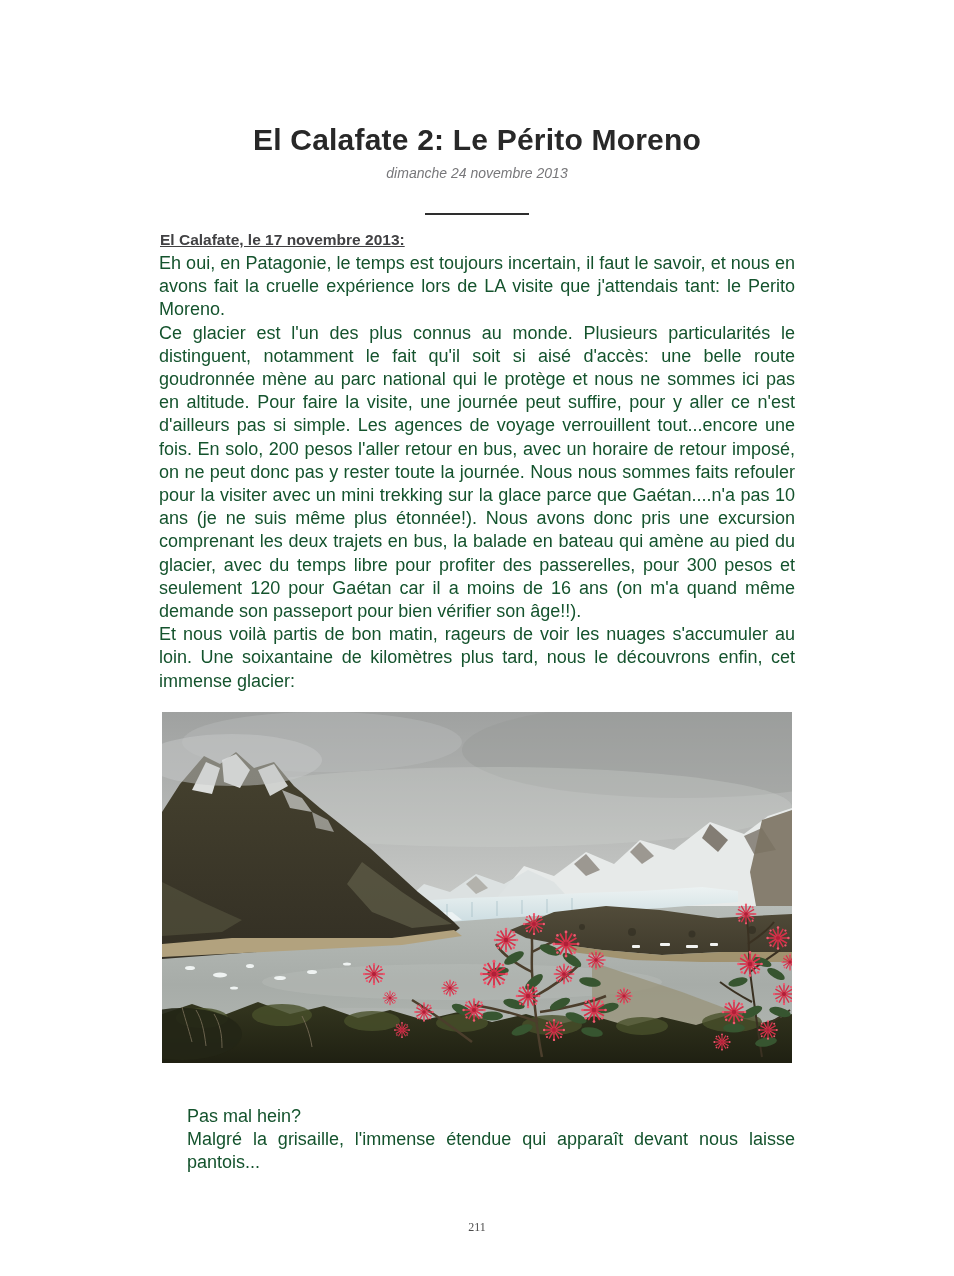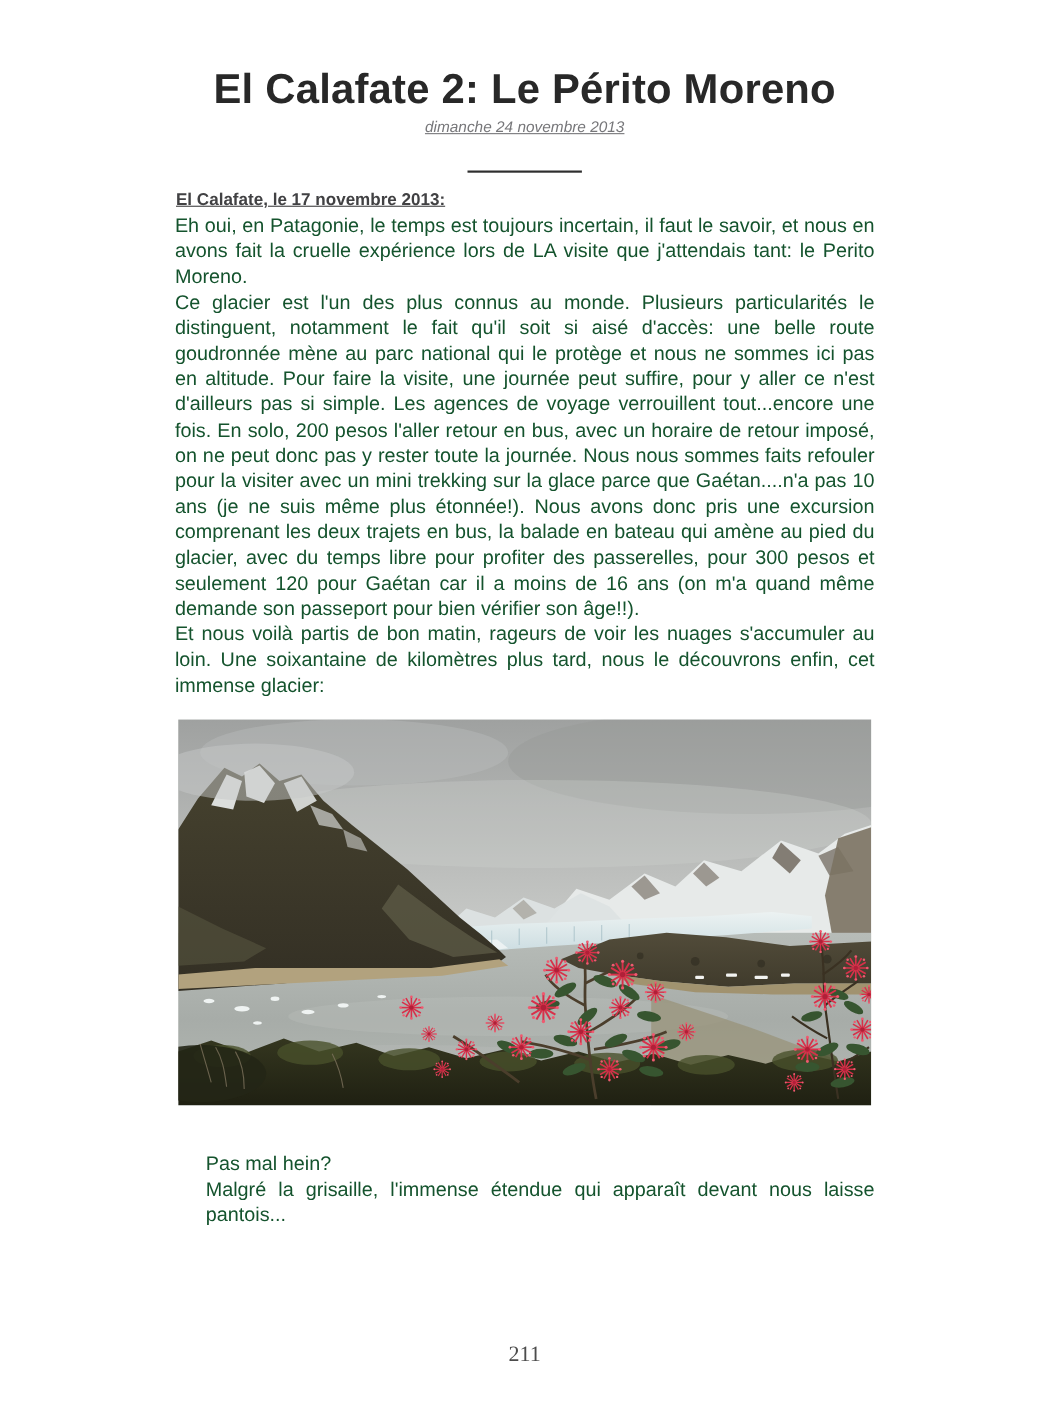--- a/index.html
+++ b/index.html
@@ -1,47 +1,47 @@
 <!DOCTYPE html>
 <html><head>
 <meta charset="utf-8">
 <style>
   html,body{margin:0;padding:0;background:#ffffff;}
   .page{
     position:relative;width:954px;height:1276px;background:#ffffff;
     font-family:"Liberation Sans",sans-serif;color:#59595b;overflow:hidden;
   }
   .title{
-    margin:0;padding-top:61px;text-align:center;
-    font-size:38px;line-height:42px;font-weight:700;color:#282828;letter-spacing:.2px;
+    margin:0;padding-top:119px;text-align:center;
+    font-size:30px;line-height:42px;font-weight:700;color:#282828;letter-spacing:.2px;
   }
   .date{
     text-align:center;font-style:italic;font-size:14px;line-height:18px;
-    color:#77777a;margin-top:3px;text-decoration:underline;
+    color:#77777a;margin-top:3px;
   }
   .sep{
     width:104px;border:0;border-top:2px solid #2e2e2e;margin:31px auto 0 auto;
   }
   .content{width:636px;margin:13px 0 0 159px;}
   .heading{
     font-size:15.5px;font-weight:700;color:#414143;text-decoration:underline;
     line-height:23px;margin:1px;
   }
   .para{
     margin:0;font-size:18px;line-height:23.2px;text-align:justify;color:#14532d;
   }
   figure.photo{
     margin:19px 0 0 3px;width:630px;height:351px;padding:0;
     overflow:hidden;background:#c9cbc9;
   }
   figure.photo svg{display:block;}
   .closing{margin-top:42px;margin-left:28px;}
   .pageno{
     position:absolute;top:1220px;left:0;right:0;text-align:center;
-    font-family:"Liberation Serif","DejaVu Serif",serif;font-size:20px;color:#4c4c4c;
+    font-family:"Liberation Serif","DejaVu Serif",serif;font-size:12px;color:#4c4c4c;
   }
 </style>
 </head>
 <body>
 
 <div class="page">
 
   <h1 class="title">El Calafate 2: Le Périto Moreno</h1>
   <div class="date">dimanche 24 novembre 2013</div>
 

